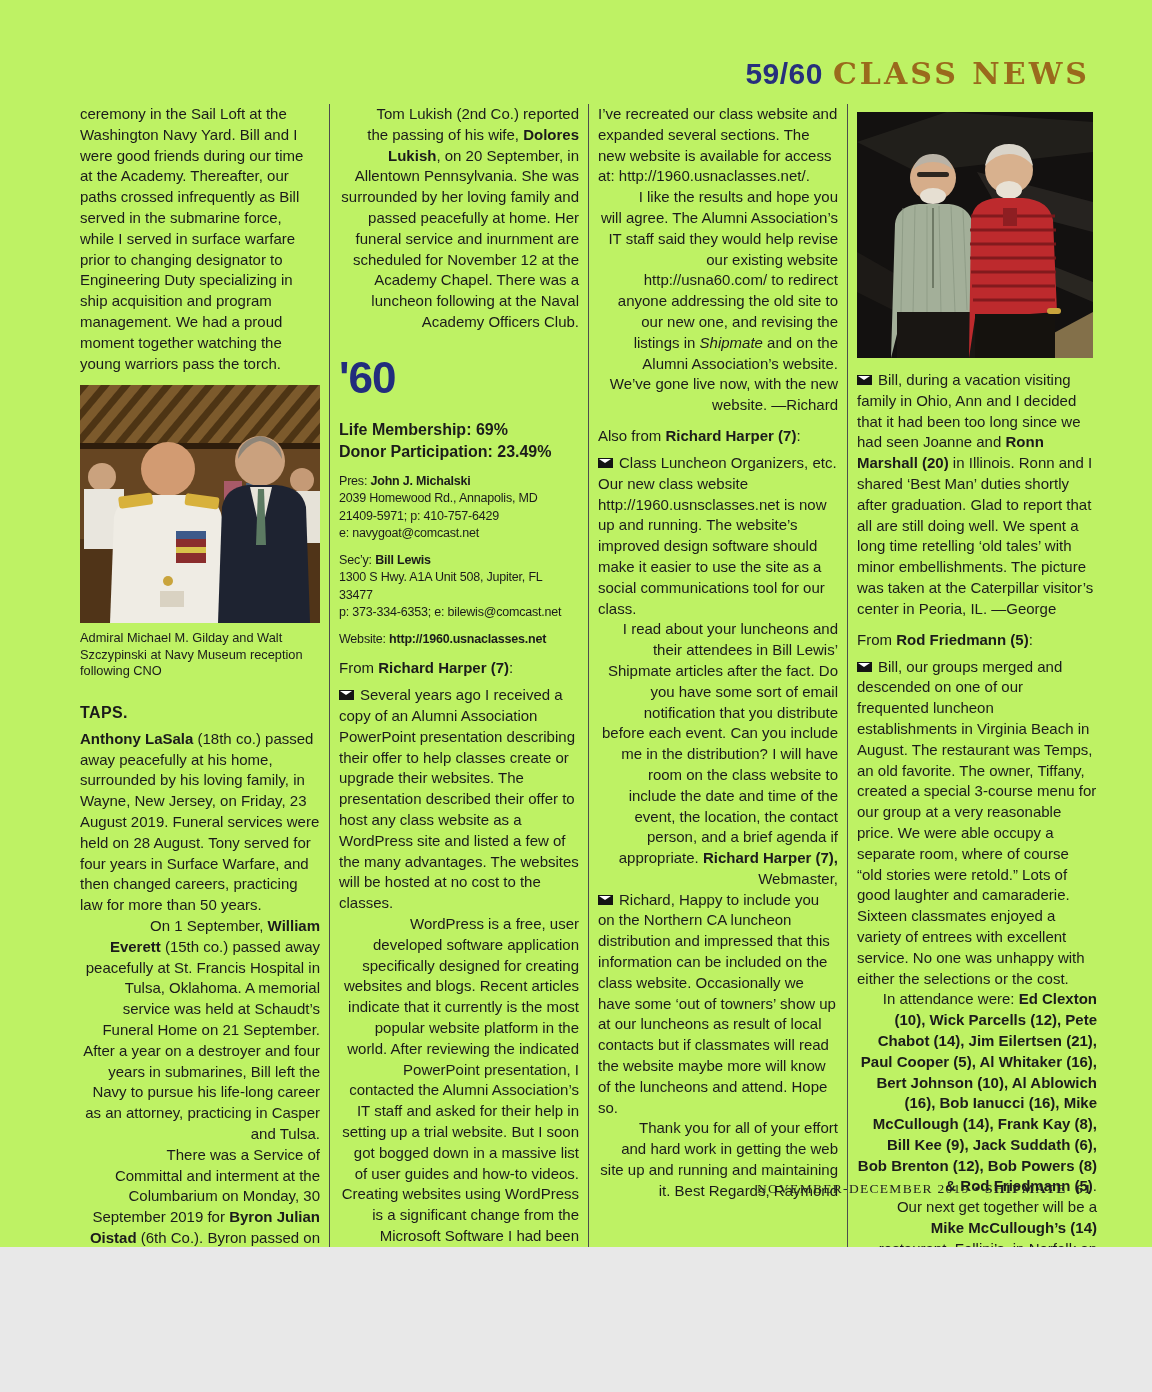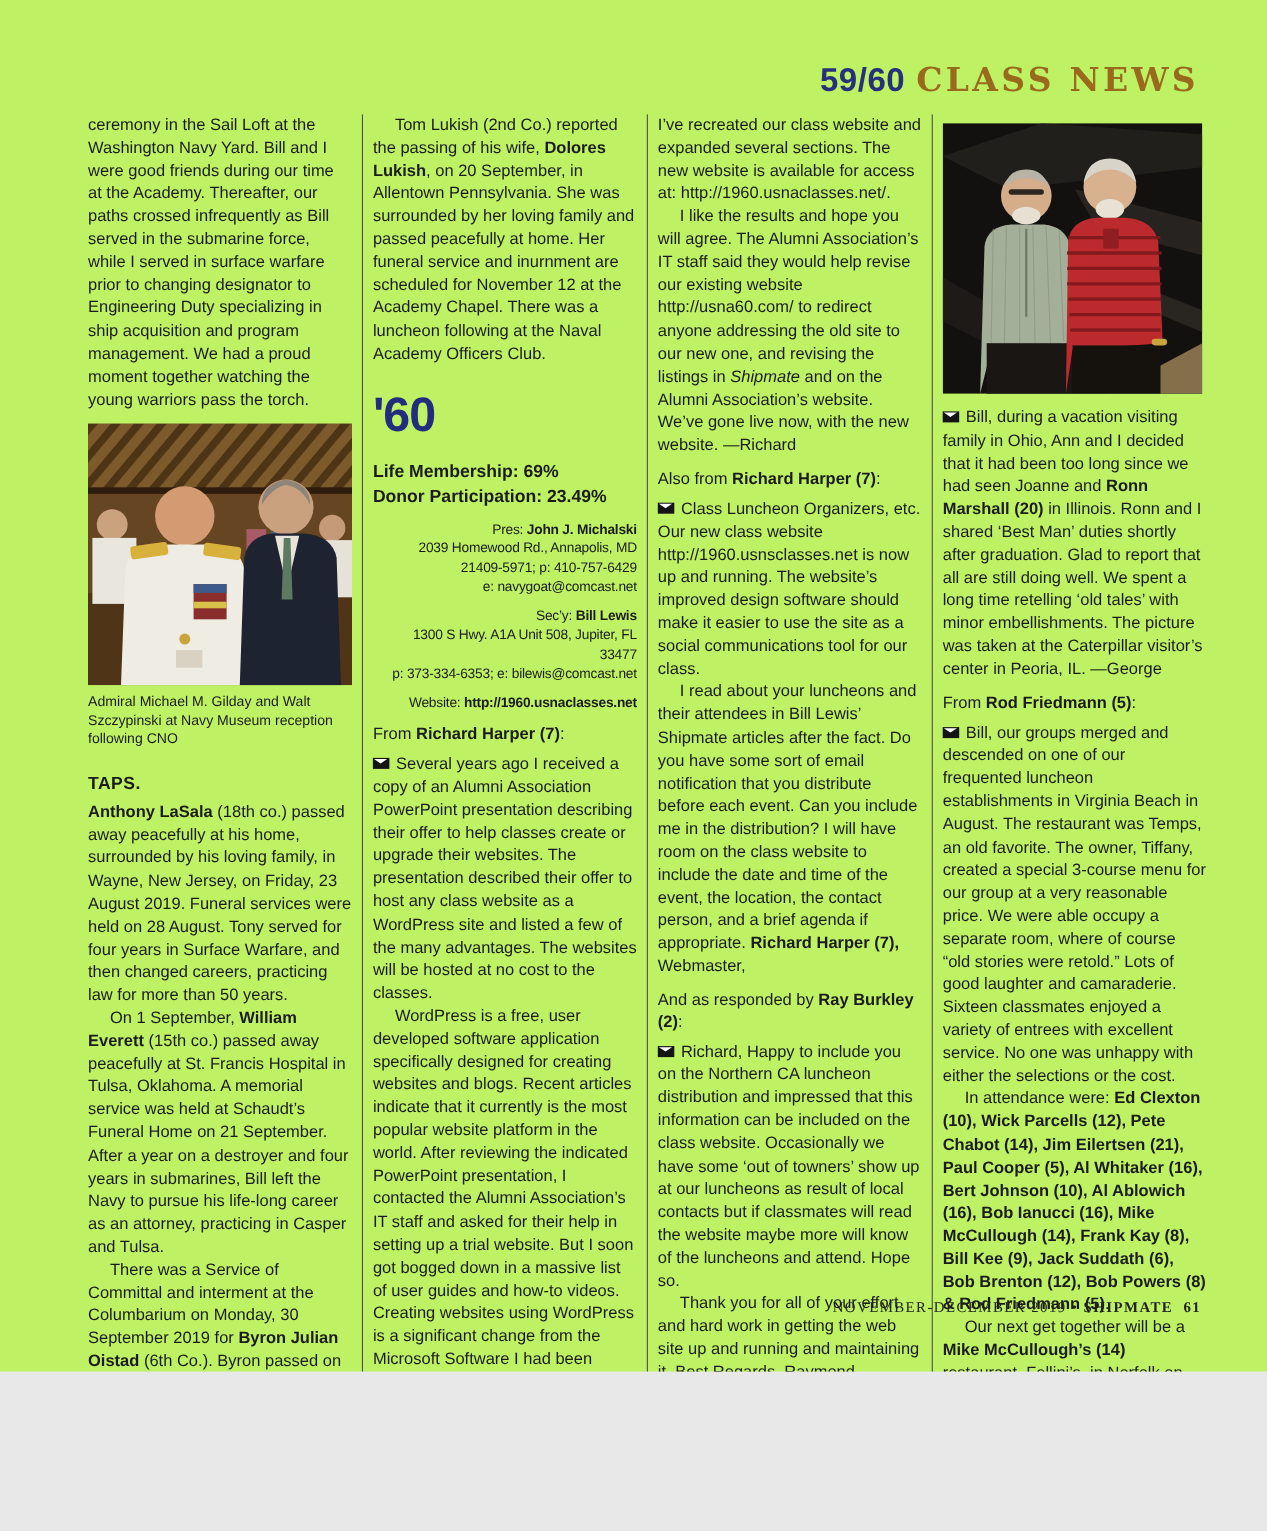--- a/index.html
+++ b/index.html
@@ -11,37 +11,37 @@
   
   .hdr{position:absolute;top:56px;right:62px;font-size:30px;font-weight:bold;white-space:nowrap;}
   .hdr .hnum{color:#27307c;font-family:"Liberation Sans",sans-serif;letter-spacing:0.5px;}
   .hdr .hcn{color:#9a6a1c;font-family:"DejaVu Serif",serif;letter-spacing:3px;margin-left:10px;}
   
   .cols{position:absolute;left:80px;top:104px;display:flex;align-items:stretch;}
   .col{width:240px;}
   .vrule{width:1px;background:#4d4d4d;margin:0 9px;}
   
   .p{font-size:15px;line-height:20.8px;margin:0;}
-  .p.ind{text-indent:20px;}
+  .p.ind{text-indent:20px;text-align:right;}
   .b{font-weight:bold;}
   .i{font-style:italic;}
   .from{font-size:15px;line-height:20px;margin:10px 0 7px 0;}
   
   .env{display:inline-block;width:15px;height:10px;background:#141414;margin-right:6px;position:relative;vertical-align:0px;}
   .env::after{content:"";position:absolute;left:1px;top:1px;width:0;height:0;
     border-left:6.5px solid transparent;border-right:6.5px solid transparent;border-top:4.5px solid #ffffff;}
   
   .photo{display:block;margin:11px 0 0 0;line-height:0;}
   .caption{font-size:12.8px;font-weight:normal;line-height:16.5px;margin-top:7px;}
   
   .taps{font-size:16px;font-weight:bold;letter-spacing:0.4px;margin:24px 0 7px 0;}
   
   .year{font-size:44px;font-weight:bold;color:#222d7d;line-height:58px;margin:16px 0 12px 0;letter-spacing:-1px;}
   .stat{font-size:16px;font-weight:bold;line-height:22px;}
-  .contact{margin-top:10px;font-size:12.5px;line-height:17.5px;letter-spacing:-0.2px;text-align:right;}
+  .contact{margin-top:10px;font-size:12.5px;line-height:17.5px;letter-spacing:-0.2px;}
   .cgroup{margin-bottom:9px;}
   .cline{margin:0;}
   
   .footer{position:absolute;right:60px;bottom:50px;font-family:"Liberation Serif",serif;
     font-size:13.5px;letter-spacing:1.3px;color:#222;white-space:nowrap;}
   .footer .b{letter-spacing:1.3px;}
 </style>
 </head>
 <body>
 
@@ -136,21 +136,20 @@
     <div class="vrule"></div>
 
     <div class="col">
       <p class="p"><span><span>I’ve recreated our class website and expanded several sections. The new website is available for access at: http://1960.usnaclasses.net/.</span></span></p>
       <p class="p ind"><span><span>I like the results and hope you will agree. The Alumni Association’s IT staff said they would help revise our existing website http://usna60.com/ to redirect anyone addressing the old site to our new one, and revising the listings in </span><span class="i">Shipmate</span><span> and on the Alumni Association’s website. We’ve gone live now, with the new website.  —Richard</span></span></p>
 
       <p class="from"><span><span>Also from </span><span class="b">Richard Harper (7)</span><span>:</span></span></p>
       <p class="p"><span class="env"></span><span><span>Class Luncheon Organizers, etc. Our new class website http://1960.usnsclasses.net is now up and running. The website’s improved design software should make it easier to use the site as a social communications tool for our class.</span></span></p>
       <p class="p ind"><span><span>I read about your luncheons and their attendees in Bill Lewis’ Shipmate articles after the fact. Do you have some sort of email notification that you distribute before each event. Can you include me in the distribution? I will have room on the class website to include the date and time of the event, the location, the contact person, and a brief agenda if appropriate. </span><span class="b">Richard Harper (7),</span><span> Webmaster,</span></span></p>
 
-      <p class="from"><span><span>And as responded by </span><span class="b">Ray Burkley (2)</span><span>:</span></span></p>
       <p class="p"><span class="env"></span><span><span>Richard, Happy to include you on the Northern CA luncheon distribution and impressed that this information can be included on the class website. Occasionally we have some ‘out of towners’ show up at our luncheons as result of local contacts but if classmates will read the website maybe more will know of the luncheons and attend. Hope so.</span></span></p>
       <p class="p ind"><span><span>Thank you for all of your effort and hard work in getting the web site up and running and maintaining it. Best Regards, Raymond</span></span></p>
 
     </div>
 
     <div class="vrule"></div>
 
     <div class="col">
       <div class="photo" style="margin-top:8px;margin-bottom:12px;">
         <svg width="236" height="246" viewBox="0 0 236 246">

